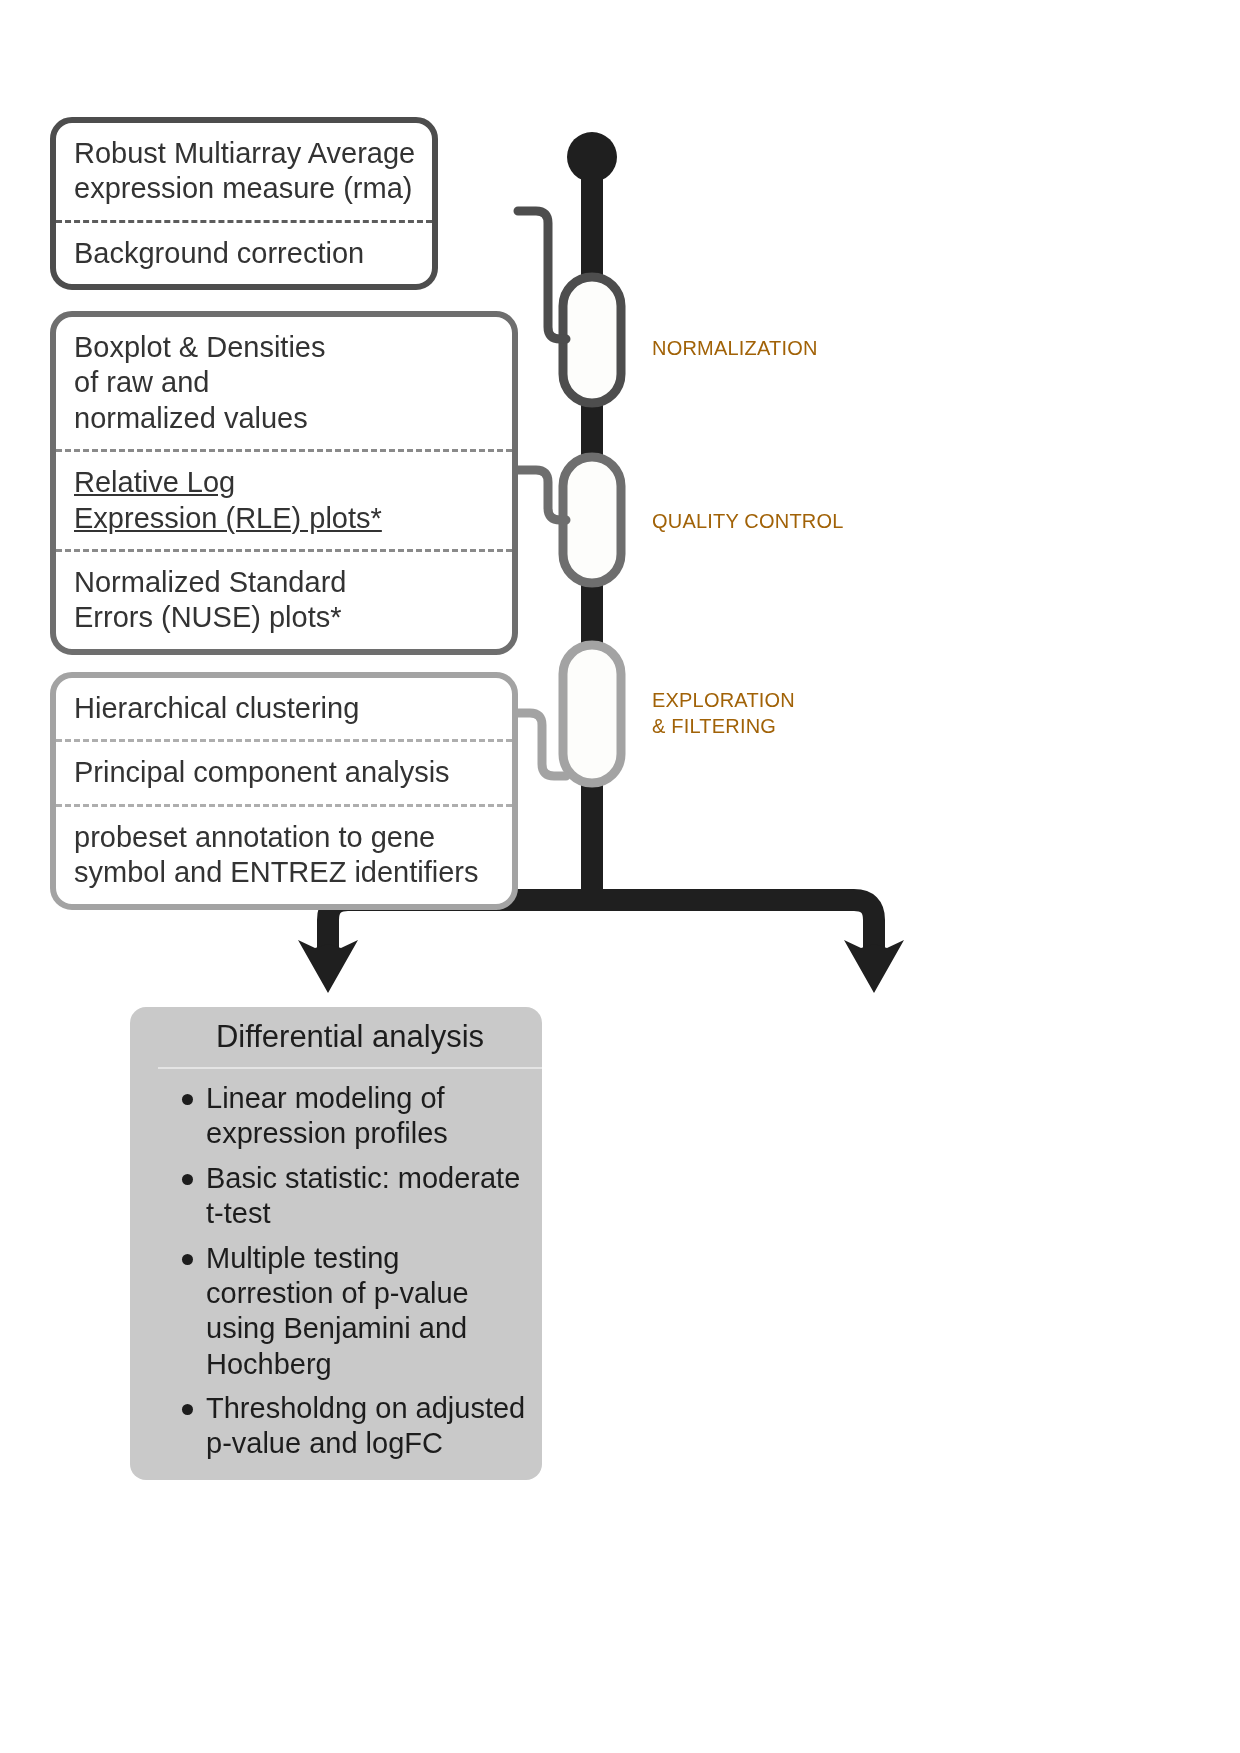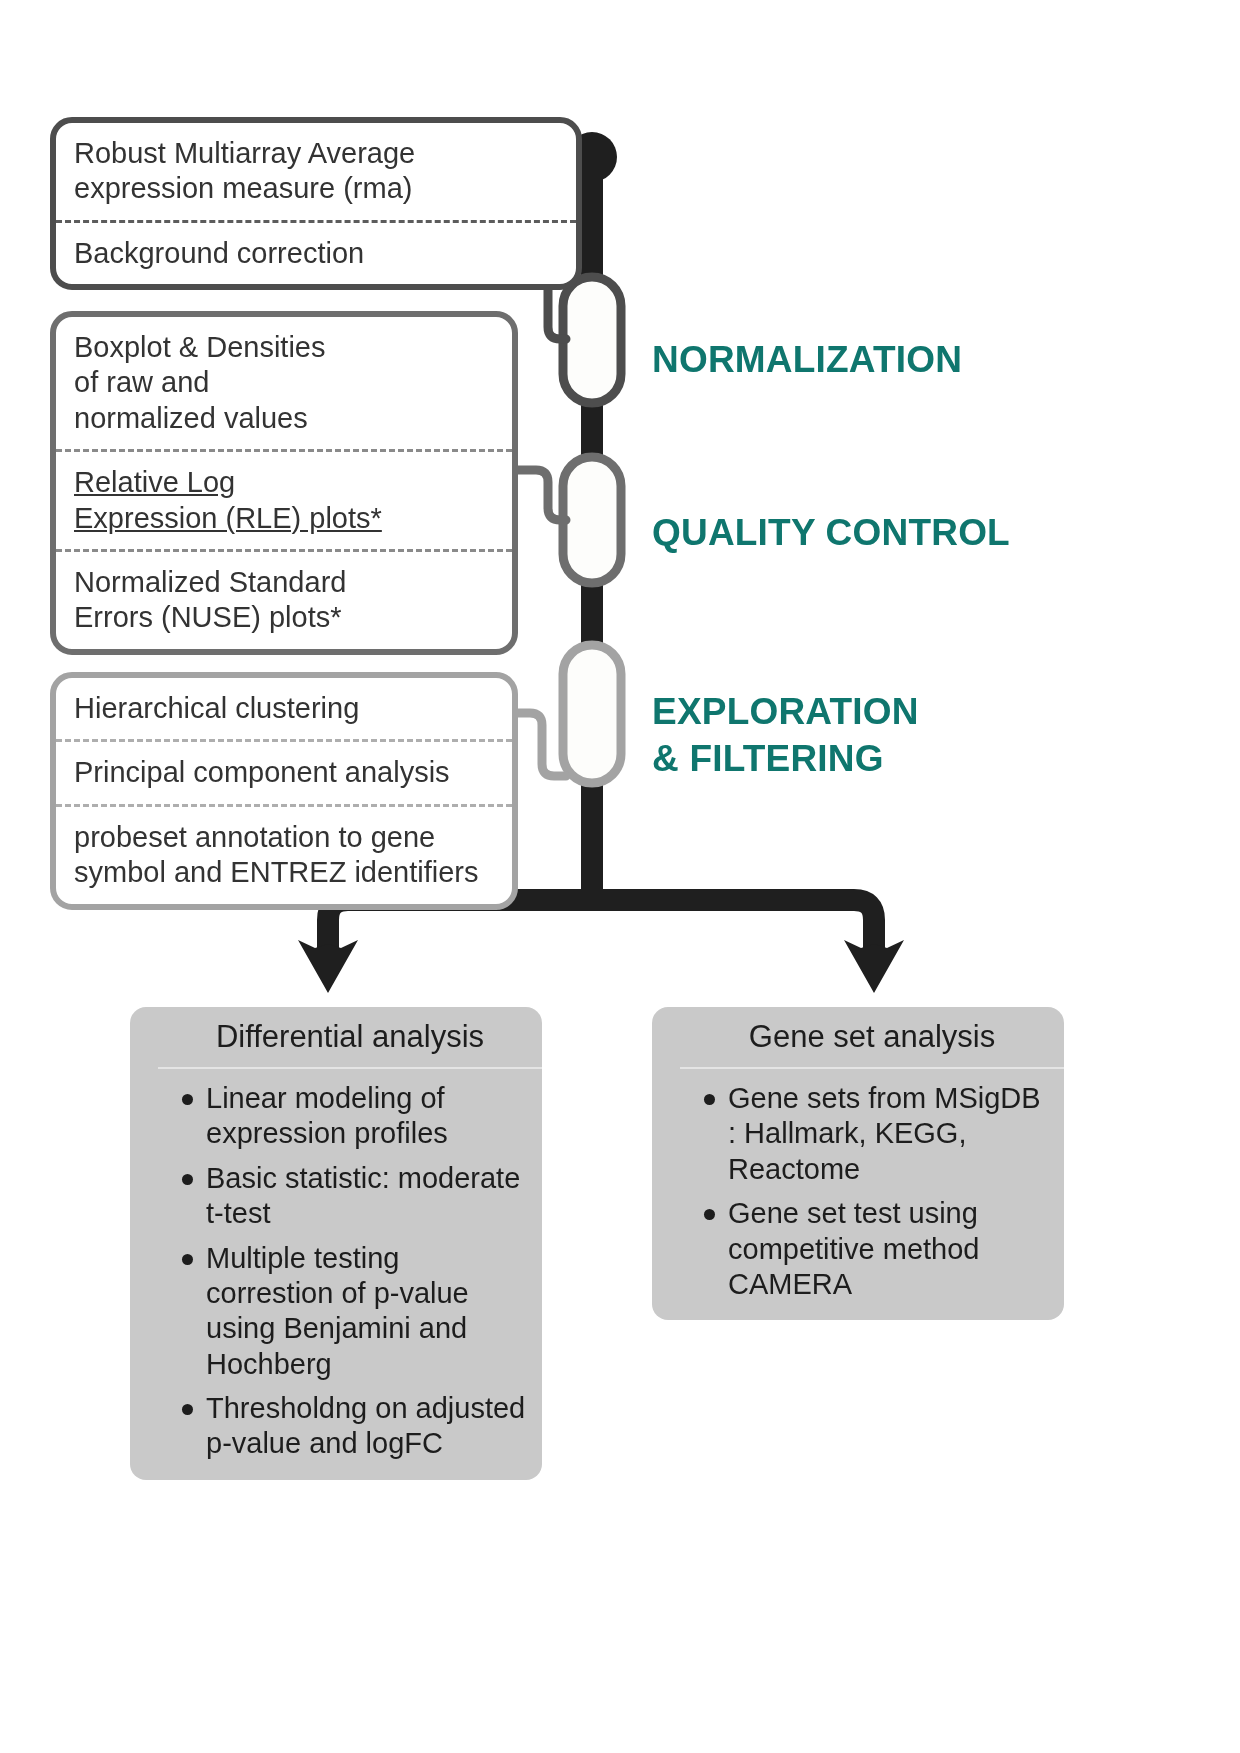--- a/index.html
+++ b/index.html
@@ -60,21 +60,21 @@
     padding: 13px 16px 13px 18px;
     box-sizing: border-box;
   }
   .stage-box .row + .row {
     border-top: 3px dashed;
   }
 
   #stage-box-normalization {
     left: 50px;
     top: 117px;
-    width: 532px;
+    width: 388px;
     border-width: 6px;
     border-color: #4d4d4d;
   }
   #stage-box-normalization .row + .row { border-top-color: #5c5c5c; }
 
   #stage-box-quality {
     left: 50px;
     top: 311px;
     width: 468px;
     border-width: 6px;
@@ -87,23 +87,23 @@
     top: 672px;
     width: 468px;
     border-width: 6px;
     border-color: #a3a3a3;
   }
   #stage-box-exploration .row + .row { border-top-color: #aeaeae; }
 
   
   .stage-label {
     position: absolute;
-    font-size: 37px;
-    font-weight: bold;
-    color: #0f766e;
+    font-size: 20px;
+    font-weight: normal;
+    color: #a16207;
     line-height: 1.28;
     letter-spacing: 0.2px;
     white-space: pre-line;
   }
   #stage-label-normalization { left: 652px; top: 336px; }
   #stage-label-quality       { left: 652px; top: 509px; }
   #stage-label-exploration   { left: 652px; top: 688px; }
 
   
   .result-panel {
@@ -231,27 +231,14 @@
         <span class="bullet-dot"></span>
         <span>Multiple testing correstion of p-value using Benjamini and Hochberg</span>
       </li>
       <li>
         <span class="bullet-dot"></span>
         <span>Thresholdng on adjusted p-value and logFC</span>
       </li>
     </ul>
   </div>
 
-  <div id="panel-geneset" class="result-panel">
-    <div class="panel-title">Gene set analysis</div>
-    <ul>
-      <li>
-        <span class="bullet-dot"></span>
-        <span>Gene sets from MSigDB : Hallmark, KEGG, Reactome</span>
-      </li>
-      <li>
-        <span class="bullet-dot"></span>
-        <span>Gene set test using competitive method CAMERA</span>
-      </li>
-    </ul>
-  </div>
 
 </div>
 
 </body></html>

